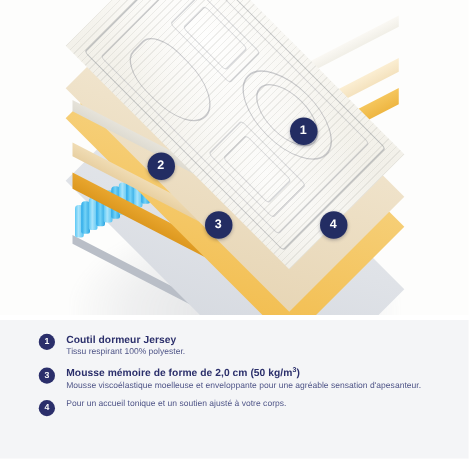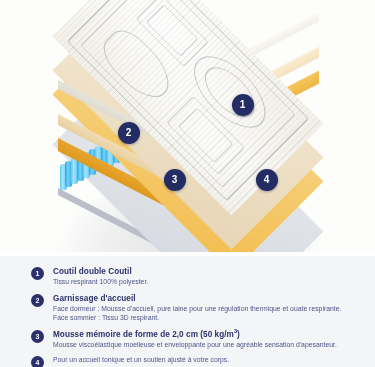--- a/index.html
+++ b/index.html
@@ -319,33 +319,25 @@
 
     </div>
   </div>
 
   <div id="legend">
     <div class="legend-list">
 
       <div class="legend-row">
         <div class="legend-badge">1</div>
         <div class="legend-text">
-          <div class="legend-title">Coutil double Coutil</div>
+          <div class="legend-title">Coutil dormeur Jersey</div>
           <div class="legend-desc">Tissu respirant 100% polyester.</div>
         </div>
       </div>
 
-      <div class="legend-row">
-        <div class="legend-badge">2</div>
-        <div class="legend-text">
-          <div class="legend-title">Garnissage d'accueil</div>
-          <div class="legend-desc">Face dormeur : Mousse d'accueil, pure laine pour une régulation thermique et ouate respirante.</div>
-          <div class="legend-desc">Face sommier : Tissu 3D respirant.</div>
-        </div>
-      </div>
 
       <div class="legend-row">
         <div class="legend-badge">3</div>
         <div class="legend-text">
           <div class="legend-title">
             <span>Mousse mémoire de forme de 2,0 cm (50 kg/m</span><sup>3</sup><span>)</span>
           </div>
           <div class="legend-desc">Mousse viscoélastique moelleuse et enveloppante pour une agréable sensation d'apesanteur.</div>
         </div>
       </div>

